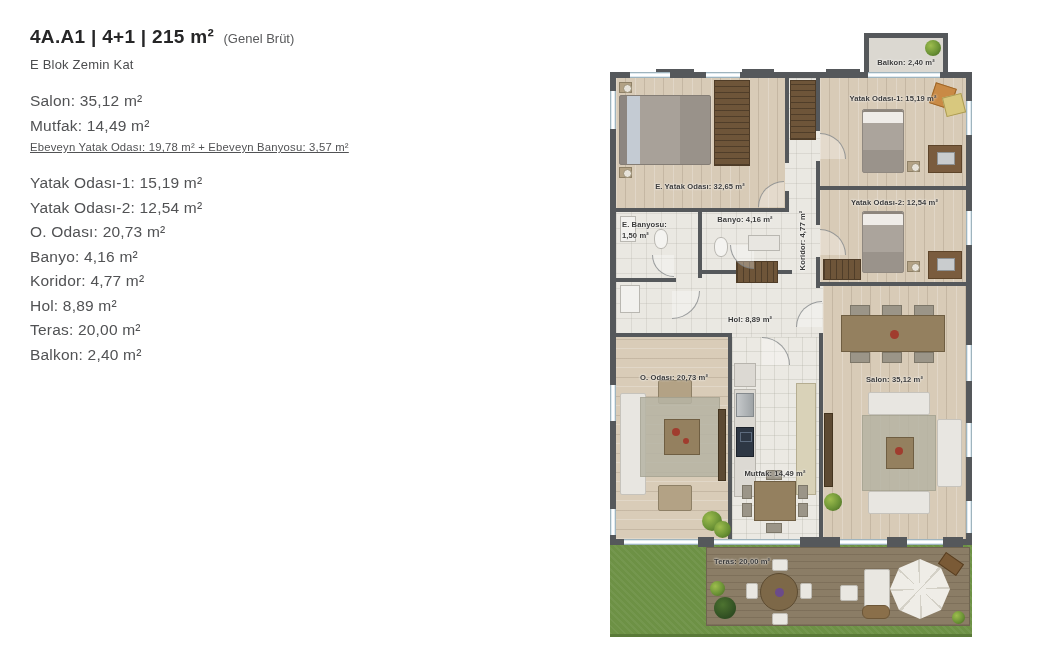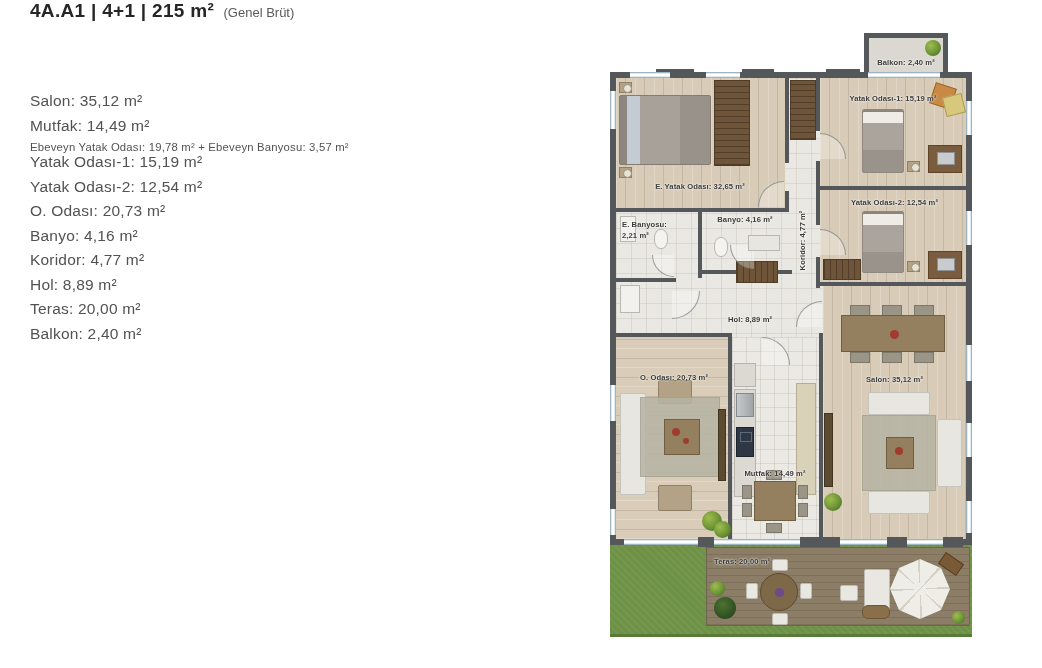--- a/index.html
+++ b/index.html
@@ -1,27 +1,27 @@
 <!DOCTYPE html>
 <html><head>
 <meta charset="utf-8">
 <style>
   * { margin:0; padding:0; box-sizing:border-box; }
   html,body { width:1042px; height:668px; background:#ffffff; overflow:hidden;
               font-family:"Liberation Sans","DejaVu Sans",sans-serif; }
 
   
-  .info-panel { position:absolute; left:30px; top:0; width:560px; }
+  .info-panel { position:absolute; left:30px; top:26px; width:560px; }
   .title-row { white-space:nowrap; }
   .title-main { font-size:19px; font-weight:700; color:#262627; letter-spacing:.3px; }
   .title-note { font-size:13px; font-weight:400; color:#58595b; margin-left:5px; }
   .subtitle { font-size:13px; color:#4c4d4f; margin-top:9px; letter-spacing:.2px; }
   .room-list { position:absolute; left:30px; top:92px; width:560px; }
   .room-item { font-size:15.5px; color:#515254; margin-bottom:6.5px; letter-spacing:.2px; }
-  .room-item.small { font-size:11.3px; margin-top:2px; margin-bottom:0; color:#515254; }
+  .room-item.small { font-size:11.3px; margin-top:2px; margin-bottom:21px; color:#515254;text-decoration:underline; }
 
   
   .plan { position:absolute; left:610px; top:33px; width:362px; height:606px; }
   .abs { position:absolute; }
   .main-block { left:0; top:39px; width:362px; height:473px;
                 background:#eae8e2; border:6px solid #55585b;
                 background-image:linear-gradient(rgba(178,176,168,.28) 1px,transparent 1px),
                                  linear-gradient(90deg,rgba(178,176,168,.28) 1px,transparent 1px);
                 background-size:15px 15px; }
   .wood { background-color:#d8cbb7;
@@ -94,20 +94,21 @@
   .koridor-lbl { transform:rotate(-90deg); }
 </style>
 </head>
 <body>
 
 <div class="info-panel">
   <div class="title-row">
     <span class="title-main">4A.A1 | 4+1 | 215 m²</span>
     <span class="title-note">(Genel Brüt)</span>
   </div>
+  <div class="subtitle">E Blok Zemin Kat</div>
 </div>
 <div class="room-list">
     <div class="room-item">Salon: 35,12 m²</div>
     <div class="room-item">Mutfak: 14,49 m²</div>
     <div class="room-item small">Ebeveyn Yatak Odası: 19,78 m² + Ebeveyn Banyosu: 3,57 m²</div>
     <div class="room-item">Yatak Odası-1: 15,19 m²</div>
     <div class="room-item">Yatak Odası-2: 12,54 m²</div>
     <div class="room-item">O. Odası: 20,73 m²</div>
     <div class="room-item">Banyo: 4,16 m²</div>
     <div class="room-item">Koridor: 4,77 m²</div>
@@ -266,21 +267,21 @@
   <div class="abs furn" style="left:10px;top:183px;width:16px;height:26px;background:#f2f1ee;border:1px solid #b9b7b1;"></div>
   <div class="abs furn" style="left:44px;top:196px;width:14px;height:20px;background:#f4f3f0;border:1px solid #b9b7b1;border-radius:45%;"></div>
   <div class="abs furn" style="left:10px;top:252px;width:20px;height:28px;background:#f2f1ee;border:1px solid #b9b7b1;"></div>
   <div class="abs furn" style="left:104px;top:204px;width:14px;height:20px;background:#f4f3f0;border:1px solid #b9b7b1;border-radius:45%;"></div>
   <div class="abs furn" style="left:138px;top:202px;width:32px;height:16px;background:#e8e6e1;border:1px solid #b9b7b1;"></div>
 
   <div class="abs lbl center" style="left:10px;top:148px;width:160px;">E. Yatak Odası: 32,65 m²</div>
   <div class="abs lbl center" style="left:210px;top:60px;width:146px;">Yatak Odası-1: 15,19 m²</div>
   <div class="abs lbl center" style="left:213px;top:164px;width:143px;">Yatak Odası-2: 12,54 m²</div>
   <div class="abs lbl" style="left:12px;top:186px;width:76px;">E. Banyosu:
-2,21 m²</div>
+1,50 m²</div>
   <div class="abs lbl center" style="left:92px;top:181px;width:86px;">Banyo: 4,16 m²</div>
   <div class="abs lbl center koridor-lbl" style="left:142px;top:202px;width:100px;">Koridor: 4,77 m²</div>
   <div class="abs lbl center" style="left:90px;top:281px;width:100px;">Hol: 8,89 m²</div>
   <div class="abs lbl center" style="left:6px;top:339px;width:116px;">O. Odası: 20,73 m²</div>
   <div class="abs lbl center" style="left:213px;top:341px;width:143px;">Salon: 35,12 m²</div>
   <div class="abs lbl center" style="left:120px;top:435px;width:90px;">Mutfak: 14,49 m²</div>
 
 </div>
 
 </body></html>

